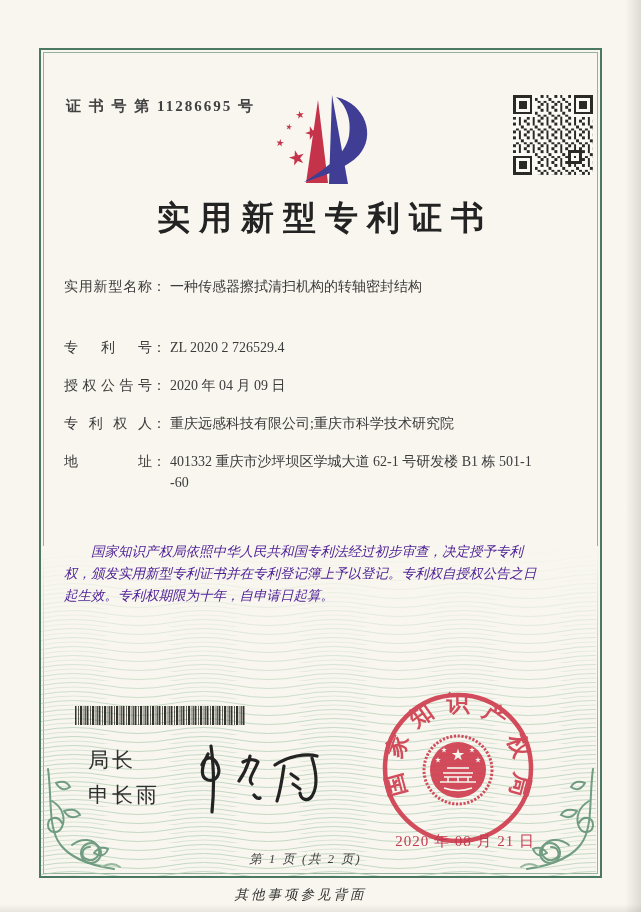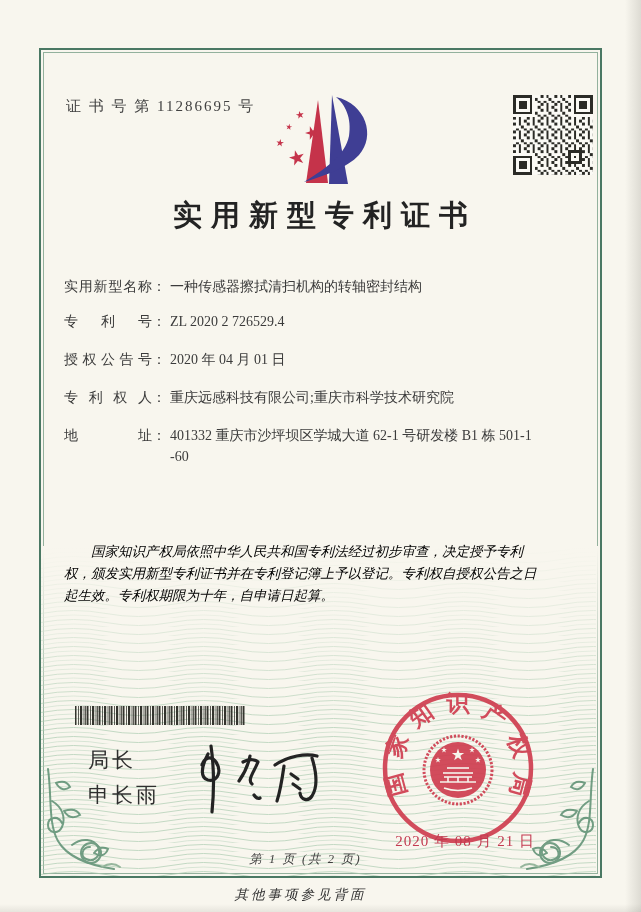--- a/index.html
+++ b/index.html
@@ -17,44 +17,44 @@
   .frame-inner{position:absolute;inset:2px;border:1px solid #93b19d;}
   .waves{position:absolute;left:0;bottom:0;z-index:1;}
   .wave-fade{
     position:absolute;left:0;right:0;bottom:0;height:330px;z-index:2;
     background:linear-gradient(to bottom,#f8f6ee 0%,rgba(248,246,238,0) 55%);
   }
   .corner{position:absolute;bottom:1px;z-index:3;}
   .corner.left{left:1px;}
   .corner.right{right:1px;transform:scaleX(-1);}
   
-  .cert-no{position:absolute;left:66px;top:97px;font-size:15px;letter-spacing:2px;color:#414141;z-index:5;}
+  .cert-no{position:absolute;left:66px;top:97px;font-size:15px;letter-spacing:2px;color:#414141;z-index:5;font-weight:bold;}
   .logo{position:absolute;left:266px;top:92px;z-index:5;}
   .qr{position:absolute;left:513px;top:95px;z-index:5;}
   .title{
     position:absolute;left:0;top:196px;width:641px;text-align:center;z-index:5;
-    font-size:29px;font-weight:bold;letter-spacing:9px;text-indent:9px;color:#232323;
+    font-size:33px;font-weight:bold;letter-spacing:9px;text-indent:9px;color:#232323;
   }
   
   .fields{position:absolute;left:64px;top:276px;width:510px;z-index:5;font-size:14px;line-height:21px;color:#3b3b3b;}
   .row{margin-bottom:17px;white-space:nowrap;}
-  .row.gap-lg{margin-bottom:14px;}
+  .row.gap-lg{margin-bottom:40px;}
   .row.addr{margin-bottom:32px;}
   .flabel{
     display:inline-block;width:88px;vertical-align:top;
     text-align:justify;text-align-last:justify;
   }
   .fcolon{display:inline-block;vertical-align:top;}
   .fvalue{display:inline-block;vertical-align:top;white-space:pre-line;max-width:402px;margin-left:4px;}
   .row.two-col{display:flex;}
   .grp1{width:266px;flex:0 0 266px;white-space:nowrap;}
   .grp2{white-space:nowrap;}
   
   .paras{position:absolute;left:64px;top:541px;width:482px;z-index:5;
-    font-size:13.5px;line-height:22px;font-style:italic;color:#000000;font-family:Liberation Serif, serif;}
+    font-size:13.5px;line-height:22px;font-style:italic;color:#4c1d95;font-family:Liberation Serif, serif;}
   .paras p{margin:0;text-indent:2em;}
   
   .barcode{position:absolute;left:75px;top:706px;z-index:5;}
   .director{position:absolute;left:88px;top:743px;z-index:5;font-size:21px;letter-spacing:3px;color:#2e2e2e;line-height:35px;}
   .signature{position:absolute;left:188px;top:722px;z-index:6;}
   .seal{position:absolute;left:368px;top:678px;z-index:6;opacity:0.92;}
   .seal-date{position:absolute;left:380px;top:832px;width:170px;z-index:7;
     font-size:15px;letter-spacing:1px;color:#c23a50;text-align:center;}
   .page-num{position:absolute;left:0;top:851px;width:641px;text-align:center;z-index:5;
     font-size:12.5px;font-style:italic;color:#3d3d3d;transform:translateX(-15px);letter-spacing:2px;}
@@ -168,21 +168,21 @@
 <div class="title">实用新型专利证书</div>
 
 <div class="fields">
   <div class="row gap-lg">
     <span class="flabel">实用新型名称</span><span class="fcolon">：</span><span class="fvalue">一种传感器擦拭清扫机构的转轴密封结构</span>
   </div>
   <div class="row">
     <span class="flabel">专利号</span><span class="fcolon">：</span><span class="fvalue">ZL 2020 2 726529.4</span>
   </div>
   <div class="row">
-    <span class="flabel">授权公告号</span><span class="fcolon">：</span><span class="fvalue">2020 年 04 月 01 日</span>
+    <span class="flabel">授权公告号</span><span class="fcolon">：</span><span class="fvalue">2020 年 04 月 09 日</span>
   </div>
   <div class="row">
     <span class="flabel">专利权人</span><span class="fcolon">：</span><span class="fvalue">重庆远感科技有限公司;重庆市科学技术研究院</span>
   </div>
   <div class="row addr">
     <span class="flabel">地址</span><span class="fcolon">：</span><span class="fvalue">401332 重庆市沙坪坝区学城大道 62-1 号研发楼 B1 栋 501-1
 -60</span>
   </div>
 </div>
 

